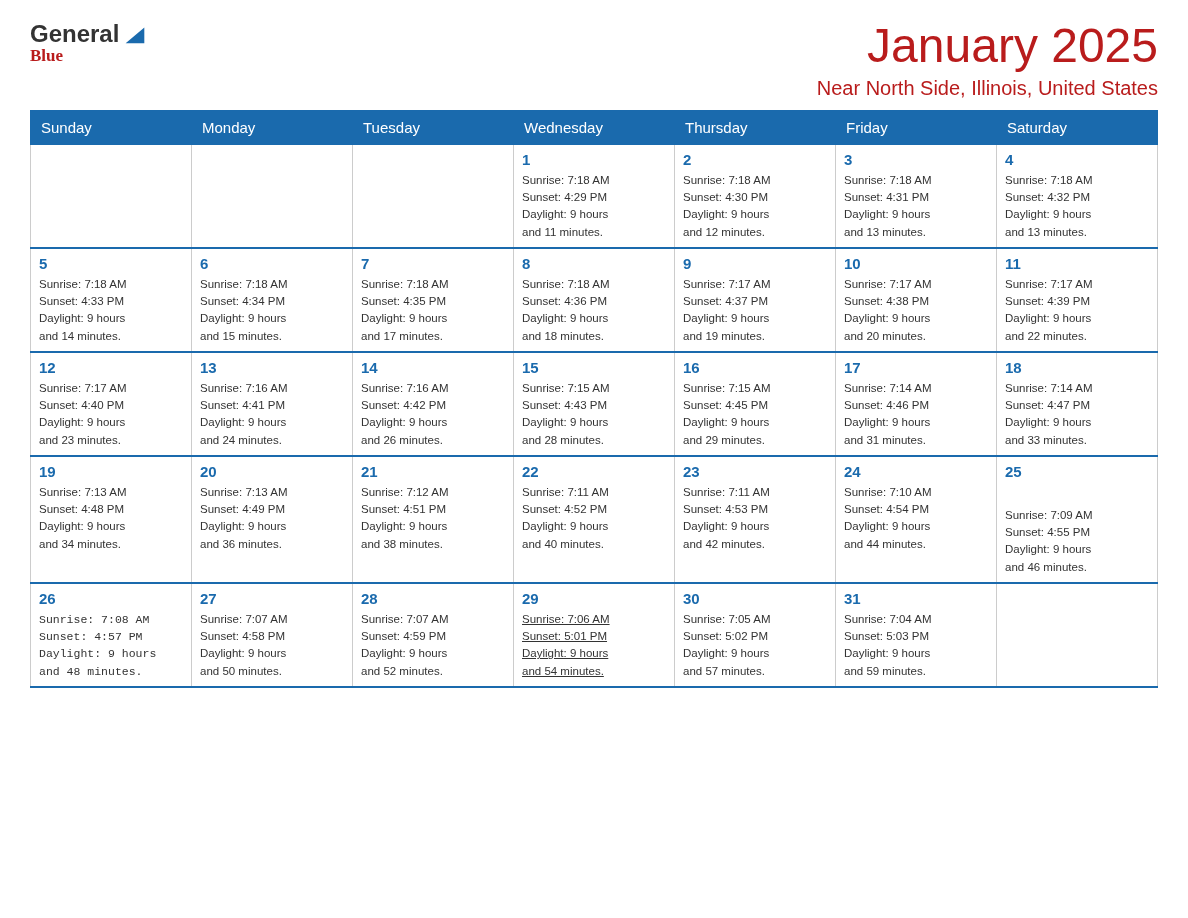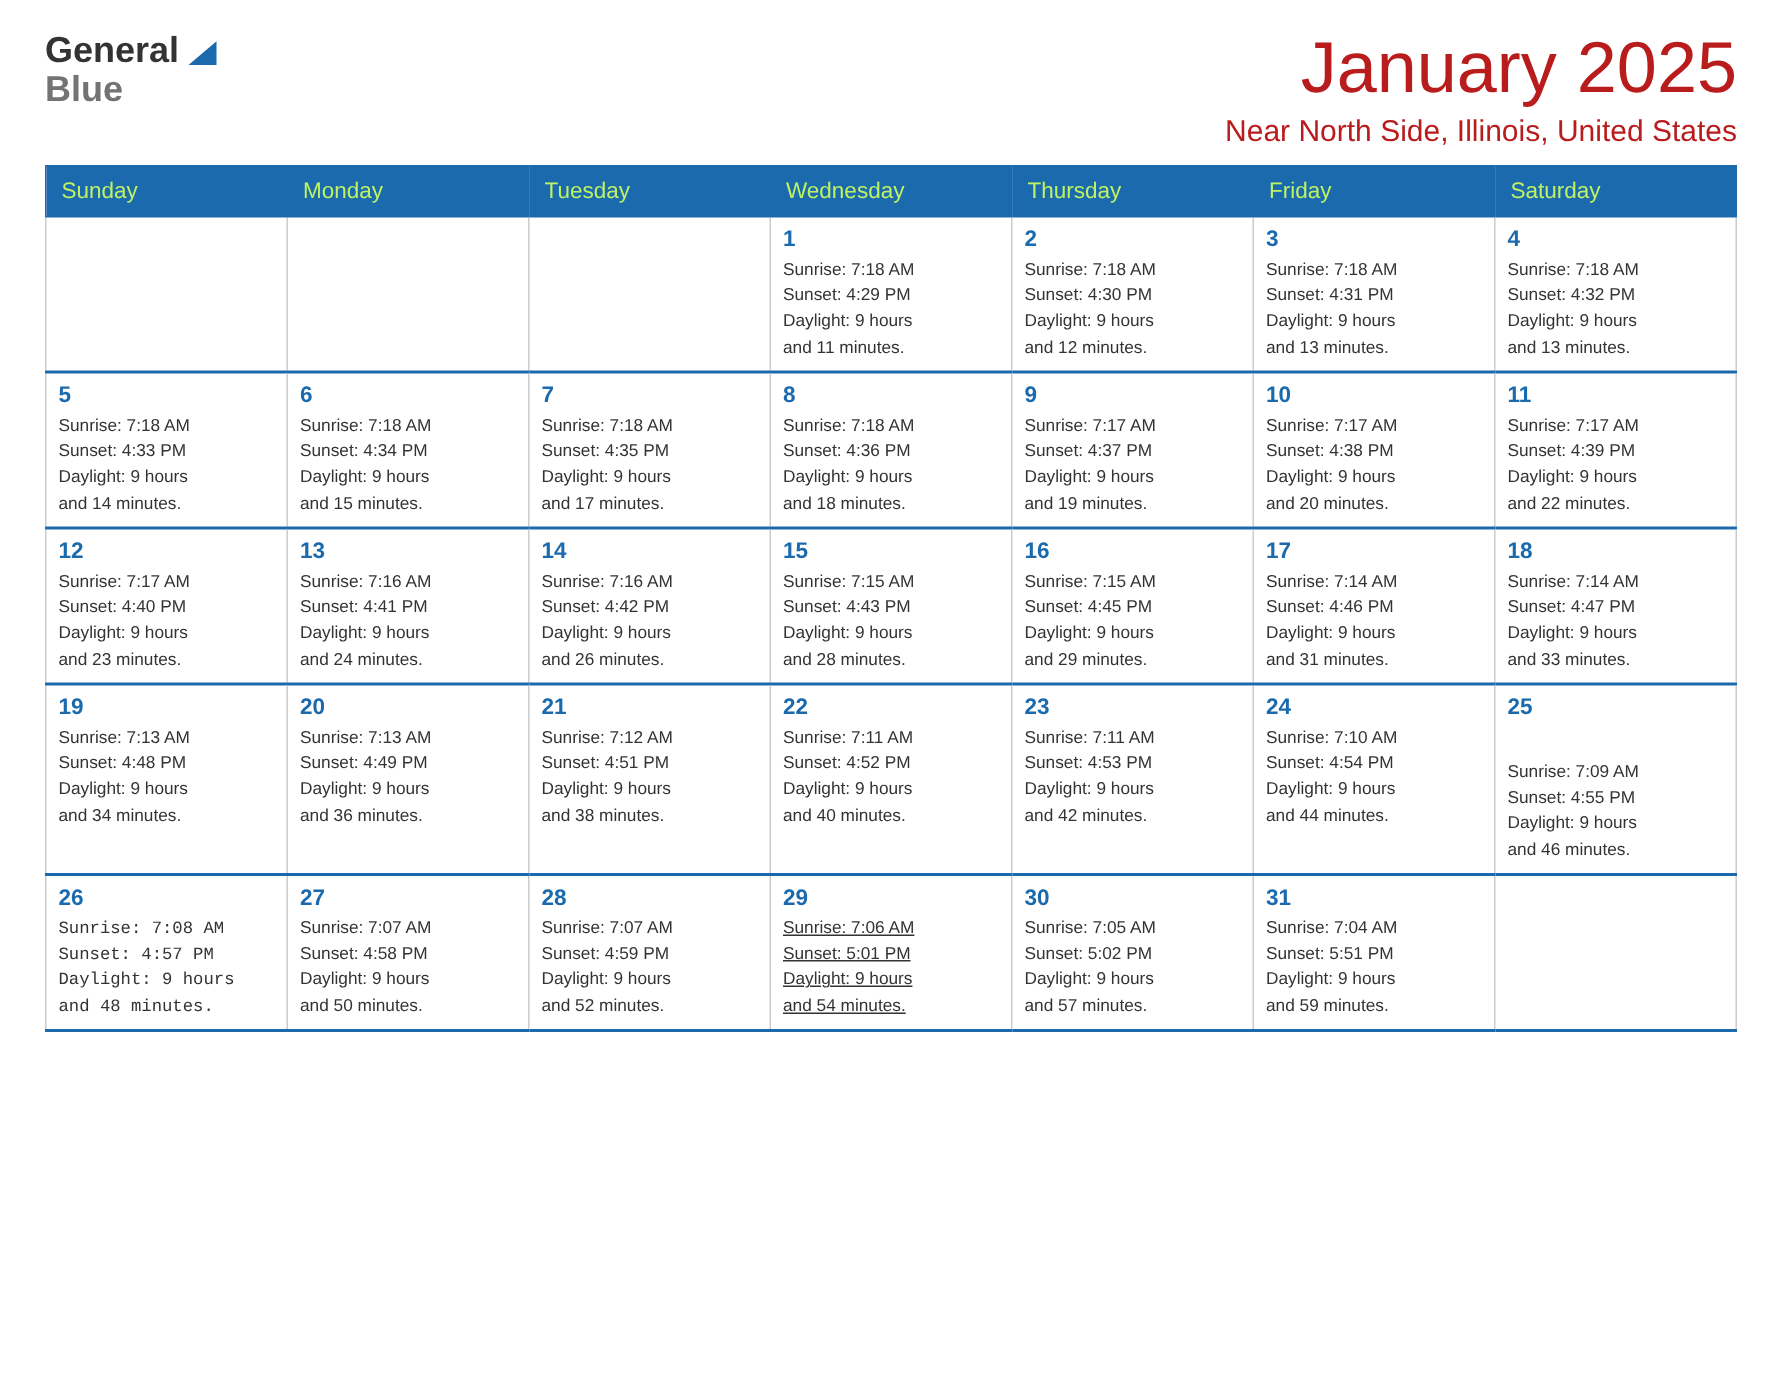--- a/index.html
+++ b/index.html
@@ -36,21 +36,21 @@
       color: #b91c1c;
       margin-top: 4px;
     }
     .calendar {
       width: 100%;
       border-collapse: collapse;
       margin-top: 10px;
     }
     .calendar thead tr th {
       background-color: #1a6aad;
-      color: #bef264;
+      color: #ffffff;
       font-size: 15px;
       font-weight: normal;
       padding: 8px 10px;
       text-align: left;
       border: 1px solid #1a6aad;
     }
     .calendar tbody tr td {
       width: 14.28%;
       vertical-align: top;
       padding: 6px 8px;
@@ -85,24 +85,25 @@
     .logo-line {
       display: flex;
       align-items: center;
     }
     .general-text {
       font-size: 24px;
       font-weight: bold;
       color: #333;
     }
     .blue-text {
-      font-size: 24px;
+      font-size: 17px;
       font-weight: bold;
-      color: #737373;
+      color: #b91c1c;
       margin-top: -2px;
+      font-family: Liberation Serif, serif;
     }
   </style>
 </head>
 <body>
 
 <div class="header">
   <div class="logo-wrapper">
     <div class="logo-line">
       <span class="general-text">General</span>
       <svg class="logo-icon" viewBox="0 0 30 30" xmlns="http://www.w3.org/2000/svg">
@@ -348,20 +349,20 @@
         <td>
           <span class="day-number">30</span>
           <div class="day-info" style="white-space: pre-line;">Sunrise: 7:05 AM
 Sunset: 5:02 PM
 Daylight: 9 hours
 and 57 minutes.</div>
         </td>
         <td>
           <span class="day-number">31</span>
           <div class="day-info" style="white-space: pre-line;">Sunrise: 7:04 AM
-Sunset: 5:51 PM
+Sunset: 5:03 PM
 Daylight: 9 hours
 and 59 minutes.</div>
         </td>
         <td class="empty"></td>
       </tr>
     </tbody>
 </table>
 
 </body></html>

